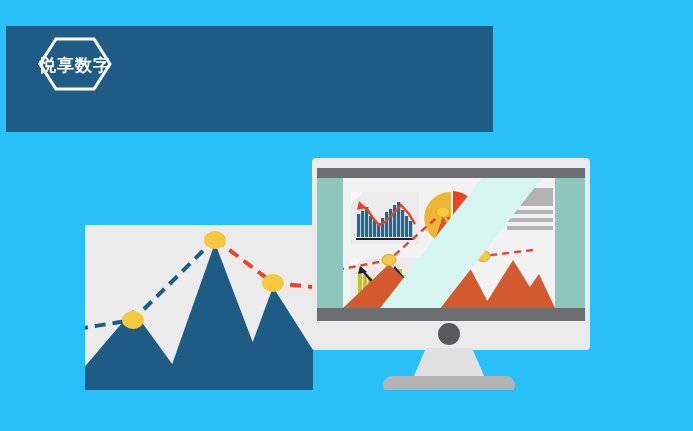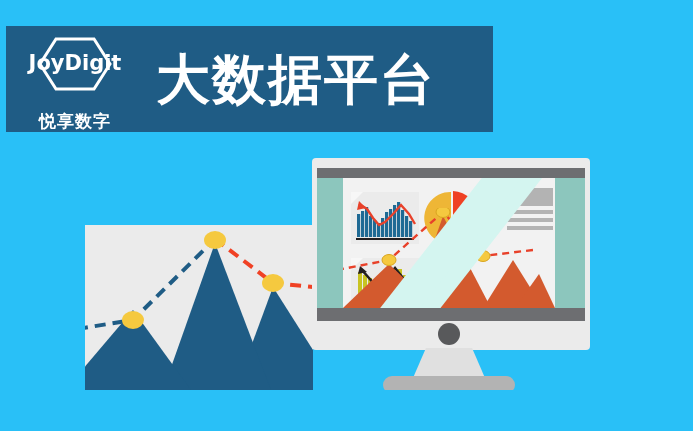--- a/index.html
+++ b/index.html
@@ -227,25 +227,23 @@
 <body>
 
 <div id="banner">
 
   <div id="header-bar">
 
     <div id="logo-block">
       <svg id="logo-hex" viewBox="0 0 74 54">
         <polygon points="18,2 56,2 72,27 56,52 18,52 2,27" fill="none" stroke="#ffffff" stroke-width="3"></polygon>
       </svg>
-      <div id="logo-word">JoyDigit</div>
       <div id="logo-sub">悦享数字</div>
     </div>
 
-    <div id="header-title">大数据平台</div>
   </div>
 
   <div id="left-panel">
     <svg class="svg-layer" width="228" height="165" viewBox="0 0 228 165">
 
       <polygon points="150,165 188,62 228,125 228,165" fill="#1f5c85"></polygon>
 
       <polygon points="78,165 130,18 186,165" fill="#1f5c85"></polygon>
 
       <polygon points="-20,165 48,85 106,165" fill="#1f5c85"></polygon>

